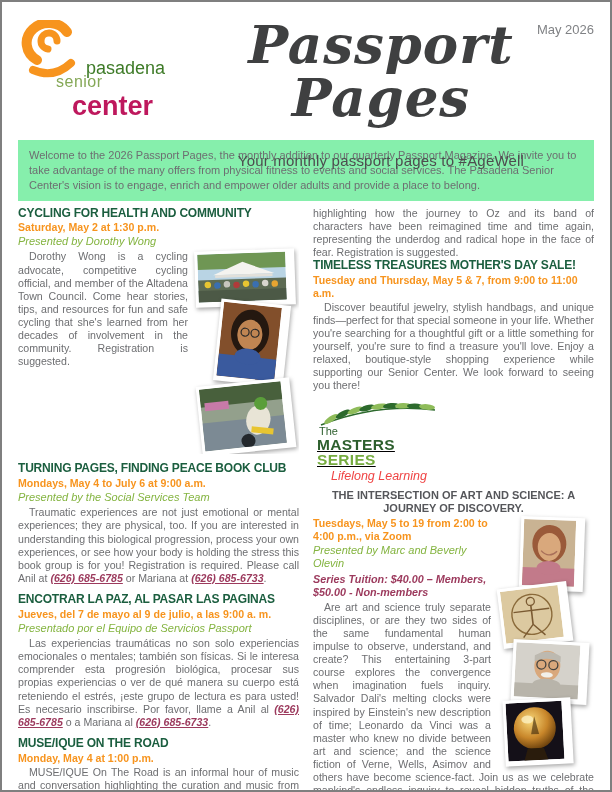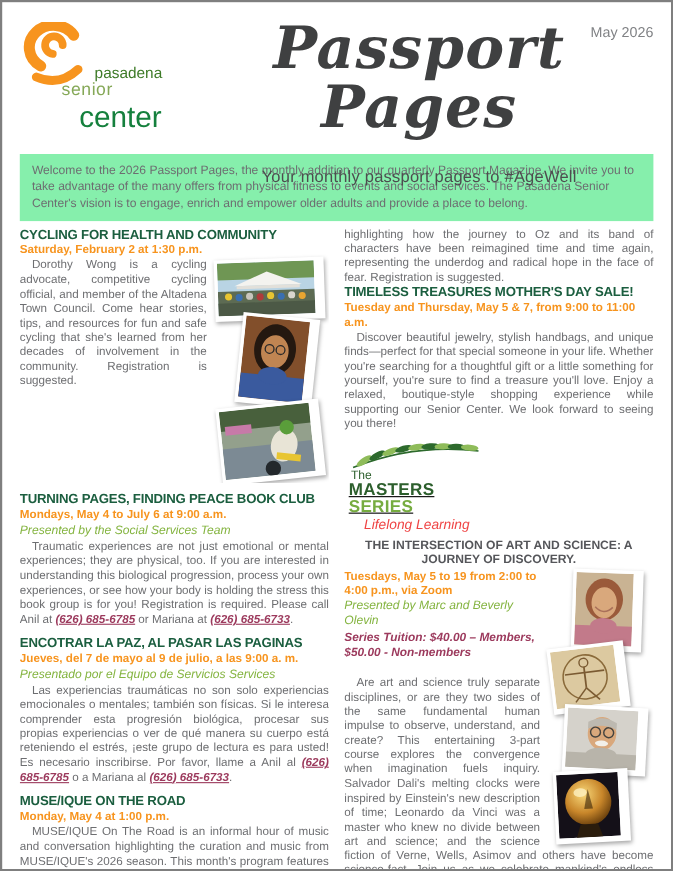--- a/index.html
+++ b/index.html
@@ -2,42 +2,42 @@
 <html><head>
 <meta charset="utf-8">
 <style>
   html,body{margin:0;padding:0;background:#fff;}
   body{width:612px;height:792px;position:relative;font-family:"Liberation Sans",sans-serif;overflow:hidden;}
   .page{position:absolute;inset:0;border:2px solid #7f7f7f;background:#fff;box-sizing:border-box;padding:10px 16px 8px;overflow:hidden;}
 
   
   .header{position:relative;height:112px;}
   .logo{position:absolute;left:2px;top:2px;width:150px;height:104px;}
-  .logo-pasadena{position:absolute;left:66px;top:38px;font-size:14px;color:#3e7b28;}
+  .logo-pasadena{position:absolute;left:66px;top:38px;font-size:18px;color:#3e7b28;}
   .logo-senior{position:absolute;left:36px;top:53px;font-size:16px;color:#85a857;letter-spacing:.5px;}
-  .logo-center{position:absolute;left:52px;top:71px;font-size:27px;color:#15803d;font-weight:400;}
+  .logo-center{position:absolute;left:52px;top:71px;font-size:27px;color:#be185d;font-weight:700;}
   .issue-date{position:absolute;right:0;top:4px;font-size:13px;color:#808285;}
   .title-wrap{margin-left:150px;text-align:center;}
   .passport-title{font-family:"DejaVu Serif",serif;font-style:italic;font-weight:bold;font-size:53px;color:#3f4041;margin-top:6px;letter-spacing:1px;line-height:1;}
   .tagline{font-size:15px;color:#4d4d4f;margin-top:28px;letter-spacing:.2px;}
 
   
   .intro{background:#86efac;color:#6d6e71;font-size:11px;line-height:1.35;padding:8px 11px;margin-top:10px;}
 
   
   .columns{display:flex;gap:14px;margin-top:6px;}
   .col{width:281px;}
 
   .article{overflow:hidden;}
   .article + .article{margin-top:8px;}
   .a-title{font-size:12px;font-weight:bold;color:#1b5e3f;letter-spacing:-.2px;line-height:1.15;margin:0 0 1px;}
   .a-sub{font-size:11px;font-weight:bold;color:#55565a;line-height:1.22;margin:0 0 2px;text-align:center;}
   .a-date{font-size:10.6px;font-weight:bold;color:#f7941e;line-height:1.22;margin:0 0 1px;}
   .a-pres{font-size:11px;font-style:italic;color:#84b440;line-height:1.2;margin:0 0 2px;}
-  .a-tuition{font-size:10.8px;font-style:italic;font-weight:bold;color:#9c3a5d;line-height:1.25;margin:0 0 14px;}
+  .a-tuition{font-size:10.8px;font-style:italic;font-weight:bold;color:#9c3a5d;line-height:1.25;margin:0 0 1px;}
   .a-body{font-size:10.6px;color:#6d6e71;line-height:1.24;text-align:justify;text-indent:11px;margin:0;}
   .a-body.noindent{text-indent:0;}
   .phone{color:#9c3a5d;font-style:italic;font-weight:bold;text-decoration:underline;cursor:pointer;}
 
   
   .photo{background:#fff;padding:3px 3px 5px;box-shadow:1px 2px 4px rgba(0,0,0,.35);}
   .photo svg{display:block;}
   .stack-cycling{float:right;width:104px;margin:0 0 2px 7px;}
   .ph-group{width:94px;transform:rotate(-2deg);}
   .ph-dorothy{width:64px;transform:rotate(6deg);margin:-4px 0 0 22px;}
@@ -82,21 +82,22 @@
   </div>
 
   <div class="intro">Welcome to the 2026 Passport Pages, the monthly addition to our quarterly Passport Magazine. We invite you to take advantage of the many offers from physical fitness to events and social services. The Pasadena Senior Center's vision is to engage, enrich and empower older adults and provide a place to belong.</div>
 
   <div class="columns">
 
     <div class="col">
 
       <div class="article">
         <h3 class="a-title">CYCLING FOR HEALTH AND COMMUNITY</h3>
-        <p class="a-date">Saturday, February 2 at 1:30 p.m.</p>
+        <p class="a-date">Saturday, May 2 at 1:30 p.m.</p>
+        <p class="a-pres">Presented by Dorothy Wong</p>
         <div class="stack-cycling">
           <div class="photo ph-group">
             <svg viewBox="0 0 92 50" width="88" height="48">
               <rect width="92" height="50" fill="#b9d4e4"></rect>
               <rect width="92" height="16" fill="#6f9654"></rect>
               <polygon points="16,22 47,9 80,22" fill="#f4f3ef"></polygon>
               <rect x="18" y="22" width="60" height="3" fill="#e2e0da"></rect>
               <rect y="27" width="92" height="23" fill="#5d6b53"></rect>
               <circle cx="10" cy="32" r="3.4" fill="#e8c531"></circle>
                 <circle cx="20" cy="33" r="3.4" fill="#3a6fb0"></circle>
@@ -140,21 +141,21 @@
       <div class="article">
         <h3 class="a-title">TURNING PAGES, FINDING PEACE BOOK CLUB</h3>
         <p class="a-date">Mondays, May 4 to July 6 at 9:00 a.m.</p>
         <p class="a-pres">Presented by the Social Services Team</p>
         <p class="a-body"><span>Traumatic experiences are not just emotional or mental experiences; they are physical, too. If you are interested in understanding this biological progression, process your own experiences, or see how your body is holding the stress this book group is for you! Registration is required. Please call Anil at </span><span class="phone">(626) 685-6785</span><span> or Mariana at </span><span class="phone">(626) 685-6733</span><span>.</span></p>
       </div>
 
       <div class="article">
         <h3 class="a-title">ENCOTRAR LA PAZ, AL PASAR LAS PAGINAS</h3>
         <p class="a-date">Jueves, del 7 de mayo al 9 de julio, a las 9:00 a. m.</p>
-        <p class="a-pres">Presentado por el Equipo de Servicios Services</p>
+        <p class="a-pres">Presentado por el Equipo de Servicios Passport</p>
         <p class="a-body"><span>Las experiencias traumáticas no son solo experiencias emocionales o mentales; también son físicas. Si le interesa comprender esta progresión biológica, procesar sus propias experiencias o ver de qué manera su cuerpo está reteniendo el estrés, ¡este grupo de lectura es para usted! Es necesario inscribirse. Por favor, llame a Anil al </span><span class="phone">(626) 685-6785</span><span> o a Mariana al </span><span class="phone">(626) 685-6733</span><span>.</span></p>
       </div>
 
       <div class="article">
         <h3 class="a-title">MUSE/IQUE ON THE ROAD</h3>
         <p class="a-date">Monday, May 4 at 1:00 p.m.</p>
         <p class="a-body">MUSE/IQUE On The Road is an informal hour of music and conversation highlighting the curation and music from MUSE/IQUE's 2026 season. This month's program features music and stories from MUSE/IQUE's concert The Wonderful Wizard,</p>
       </div>
 
     </div>

